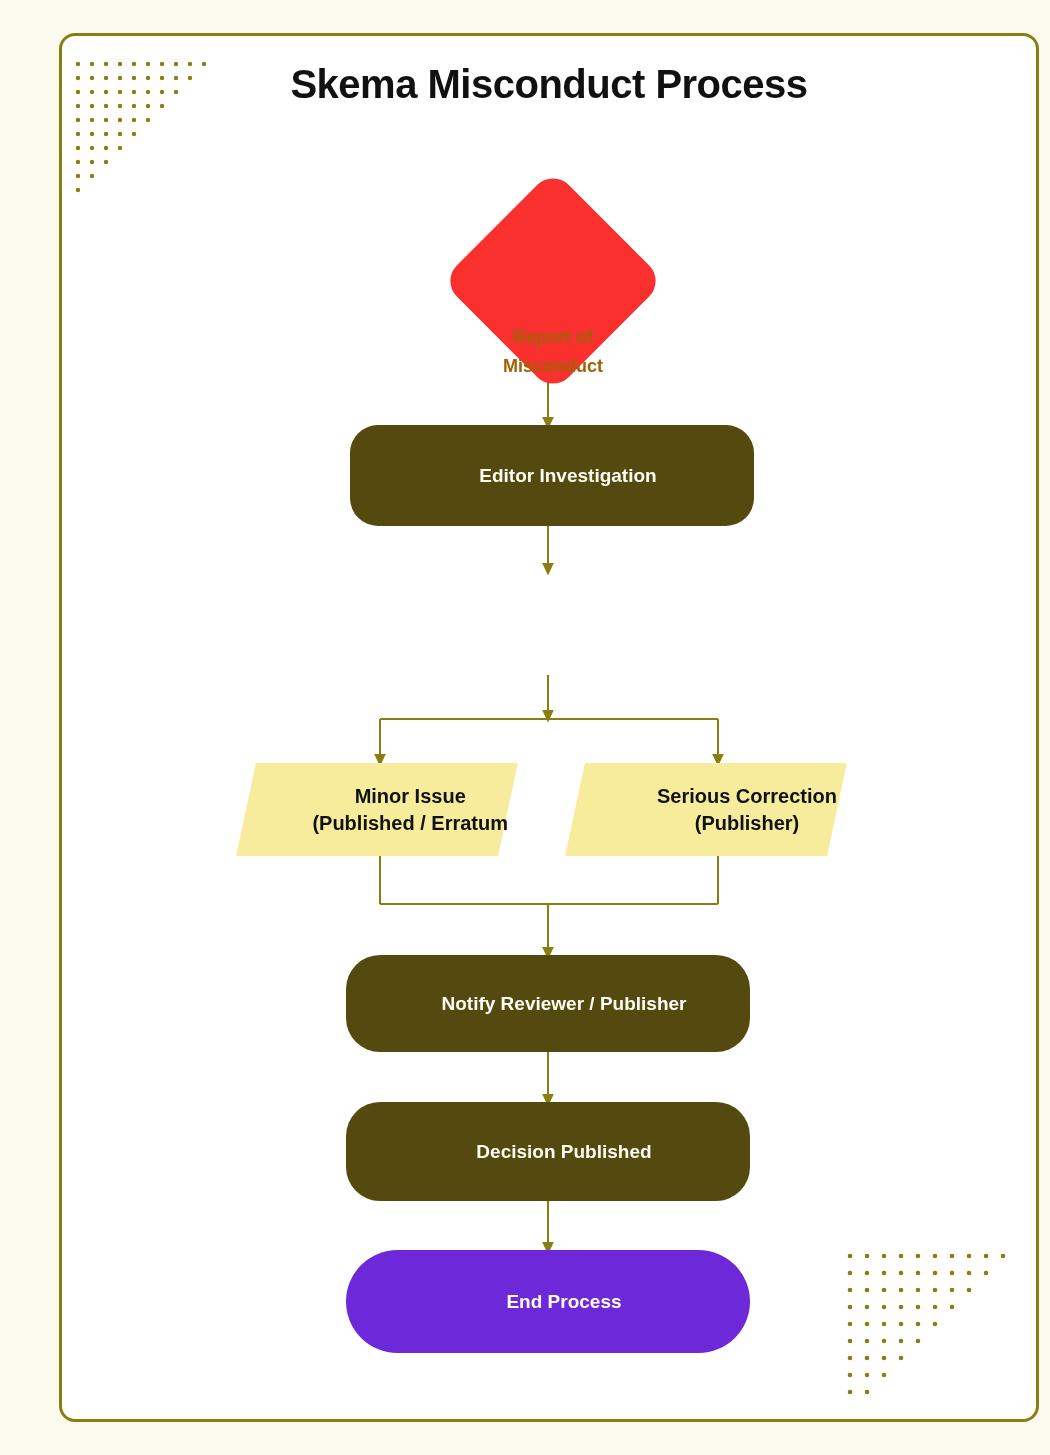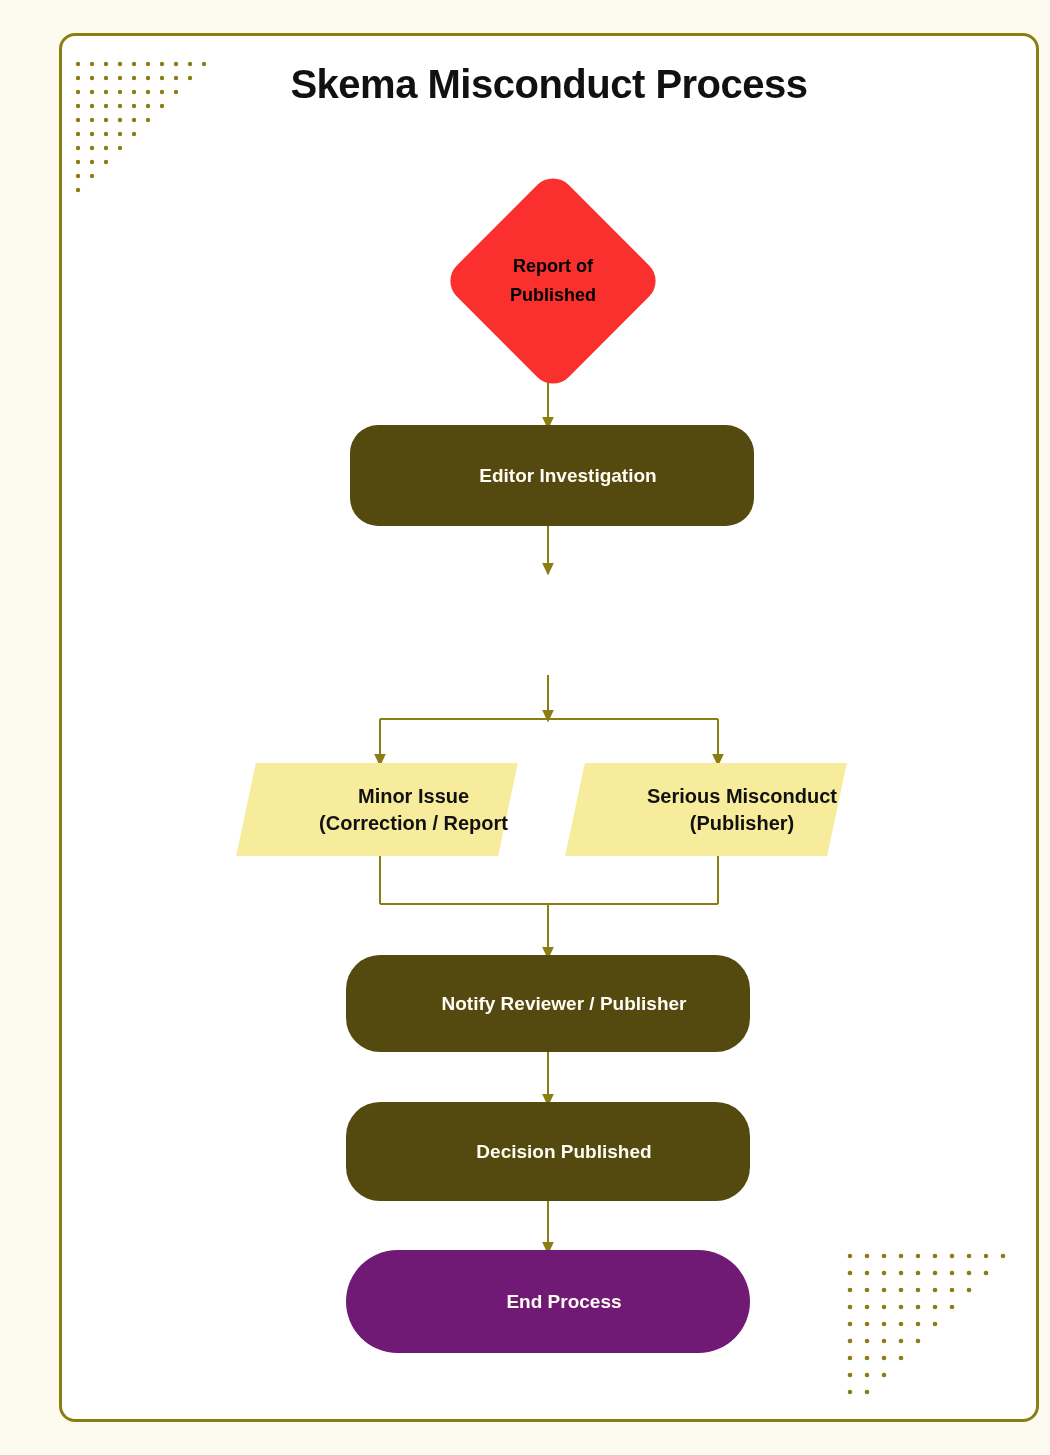--- a/index.html
+++ b/index.html
@@ -94,37 +94,37 @@
     border-radius: 22px;
     transform: rotate(45deg);
   }
   .diamond-label {
     position: absolute;
     left: 0;
     top: 0;
     width: 200px;
     height: 200px;
     display: flex;
-    align-items: center;
+    align-items: flex-end;
     justify-content: center;
     text-align: center;
-    color: #000000;
+    color: #a16207;
     font-size: 18px;
     font-weight: 700;
     line-height: 1.6;
   }
 
   
   .box-dark {
     background: #54490F;
     color: #FFFDF4;
     font-size: 19px;
   }
   .box-olive {
-    background: #701a75;
+    background: #6d28d9;
     color: #FFFDF4;
     font-size: 19px;
   }
 
   .n-editor    { left: 326px; top: 425px;  width: 404px; height: 101px; border-radius: 28px; }
   .n-contact   { left: 322px; top: 571px;  width: 404px; height: 104px; border-radius: 42px; }
   .n-notify    { left: 322px; top: 955px;  width: 404px; height: 97px;  border-radius: 34px; }
   .n-decision  { left: 322px; top: 1102px; width: 404px; height: 99px;  border-radius: 34px; }
   .n-end       { left: 322px; top: 1250px; width: 404px; height: 103px; border-radius: 52px; }
 
@@ -308,45 +308,45 @@
       <line x1="524" y1="1052" x2="524" y2="1100" marker-end="url(#ah)"></line>
       <line x1="524" y1="1201" x2="524" y2="1248" marker-end="url(#ah)"></line>
     </g>
   </svg>
 
   <div class="diamond-wrap">
     <div class="diamond-shape"></div>
     <div class="diamond-label">
       <div>
         <div>Report of</div>
-        <div>Published</div>
+        <div>Misconduct</div>
       </div>
     </div>
   </div>
 
   <div class="node box-dark n-editor">
     <span>Editor Investigation</span>
   </div>
 
 
   <div class="para-wrap p-minor">
     <div class="para-shape"></div>
     <div class="para-label">
       <div>
         <div>Minor Issue</div>
-        <div>(Correction / Report</div>
+        <div>(Published / Erratum</div>
       </div>
     </div>
   </div>
 
   <div class="para-wrap p-serious">
     <div class="para-shape"></div>
     <div class="para-label">
       <div>
-        <div>Serious Misconduct</div>
+        <div>Serious Correction</div>
         <div>(Publisher)</div>
       </div>
     </div>
   </div>
 
   <div class="node box-dark n-decision">
     <span>Decision Published</span>
   </div>
 
   <div class="node box-dark n-notify">

